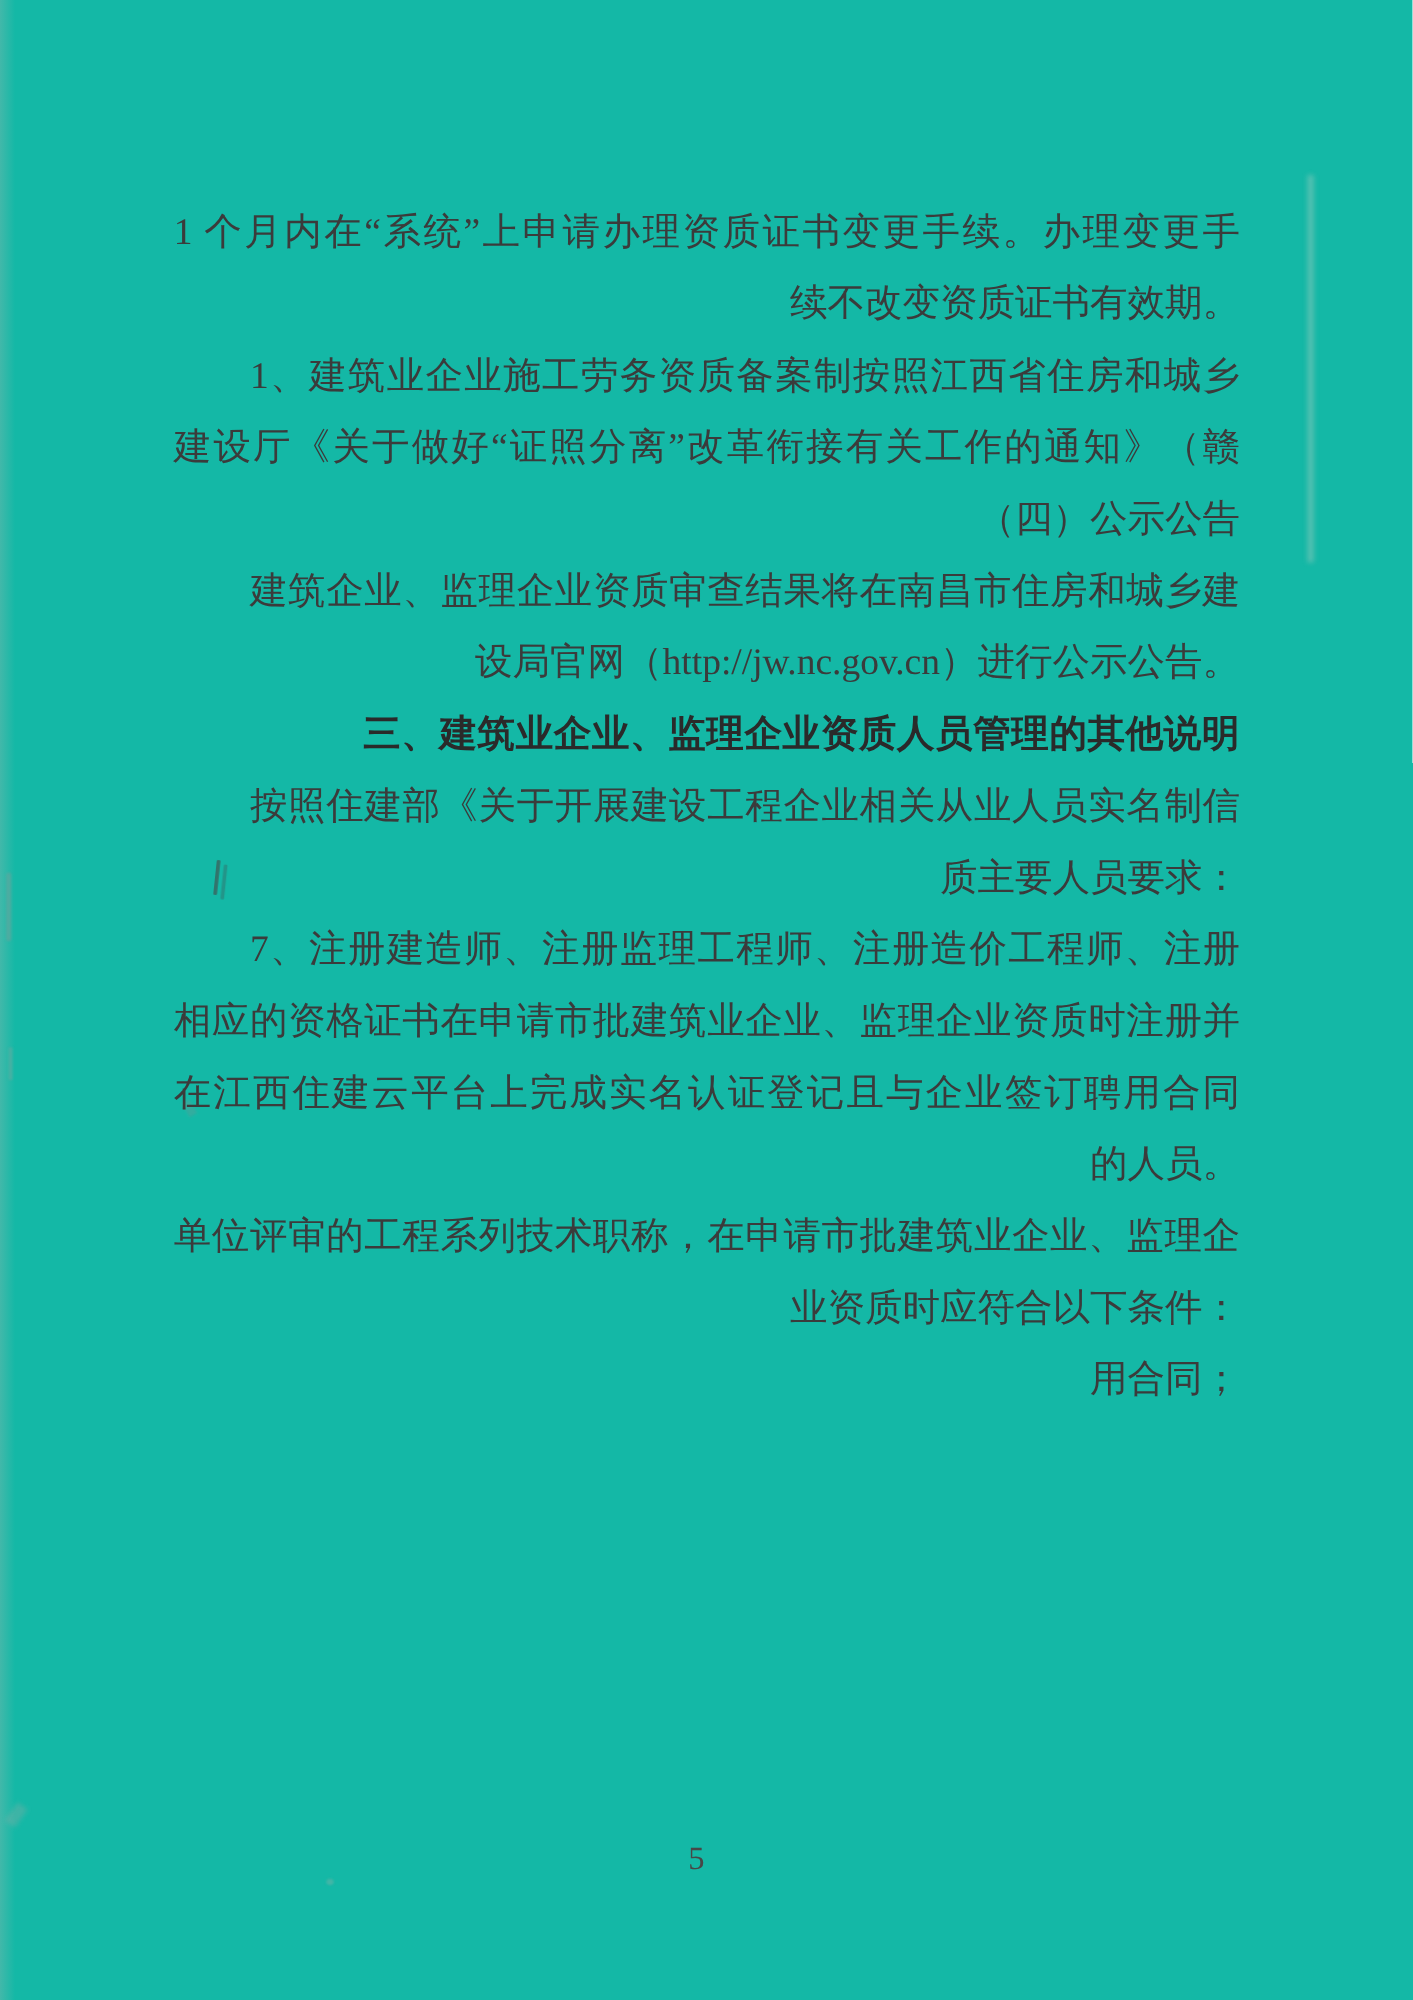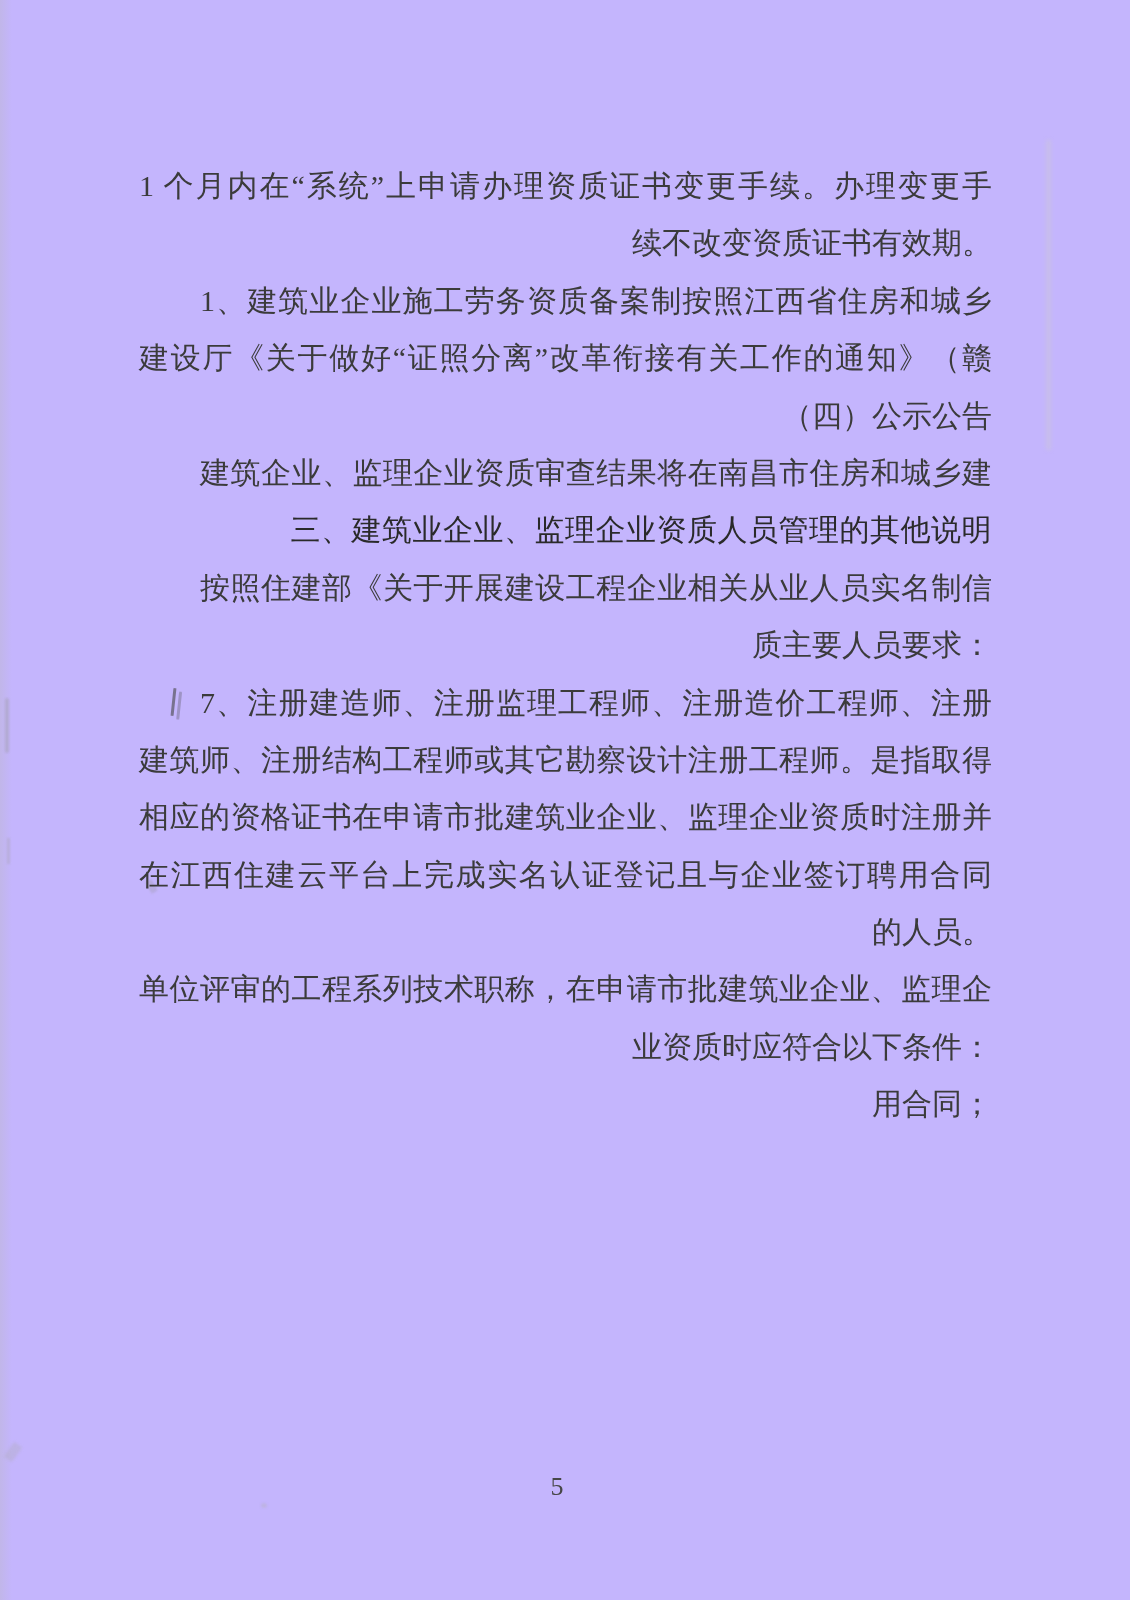--- a/index.html
+++ b/index.html
@@ -4,21 +4,21 @@
 <style>
   html, body {
     margin: 0;
     padding: 0;
     background: #ffffff;
   }
   .page {
     position: relative;
     width: 1130px;
     height: 1600px;
-    background: #c4b5fd;
+    background: #14b8a6;
     overflow: hidden;
     font-family: "Liberation Serif", "DejaVu Serif", serif;
     color: #3b3b3b;
   }
   
   .textcol {
     position: absolute;
     left: 139px;
     top: 157px;
     width: 853px;
@@ -33,21 +33,21 @@
   }
   .line.full {
     text-align: justify;
     text-align-last: justify;
   }
   .line.indent {
     text-indent: 61px;
   }
   .line.heading {
     font-family: "Liberation Sans", "DejaVu Sans", sans-serif;
-    font-weight: 400;
+    font-weight: 700;
     color: #2a2a2a;
     letter-spacing: 0.5px;
   }
   .pagenum {
     position: absolute;
     top: 1472px;
     left: 0;
     width: 1114px;
     text-align: center;
     font-size: 26px;
@@ -133,25 +133,25 @@
   <div class="speck-1"></div>
   <div class="speck-2"></div>
 
   <main class="textcol">
     <div class="line full">1 个月内在“系统”上申请办理资质证书变更手续。办理变更手</div>
     <div class="line">续不改变资质证书有效期。</div>
     <div class="line full indent">1、建筑业企业施工劳务资质备案制按照江西省住房和城乡</div>
     <div class="line full">建设厅《关于做好“证照分离”改革衔接有关工作的通知》（赣</div>
     <div class="line indent">（四）公示公告</div>
     <div class="line full indent">建筑企业、监理企业资质审查结果将在南昌市住房和城乡建</div>
+    <div class="line">设局官网（http://jw.nc.gov.cn）进行公示公告。</div>
     <div class="line indent heading">三、建筑业企业、监理企业资质人员管理的其他说明</div>
     <div class="line full indent">按照住建部《关于开展建设工程企业相关从业人员实名制信</div>
     <div class="line">质主要人员要求：</div>
     <div class="line full indent">7、注册建造师、注册监理工程师、注册造价工程师、注册</div>
-    <div class="line full">建筑师、注册结构工程师或其它勘察设计注册工程师。是指取得</div>
     <div class="line full">相应的资格证书在申请市批建筑业企业、监理企业资质时注册并</div>
     <div class="line full">在江西住建云平台上完成实名认证登记且与企业签订聘用合同</div>
     <div class="line">的人员。</div>
     <div class="line full">单位评审的工程系列技术职称，在申请市批建筑业企业、监理企</div>
     <div class="line">业资质时应符合以下条件：</div>
     <div class="line">用合同；</div>
   </main>
 
   <footer class="pagenum">5</footer>
 

